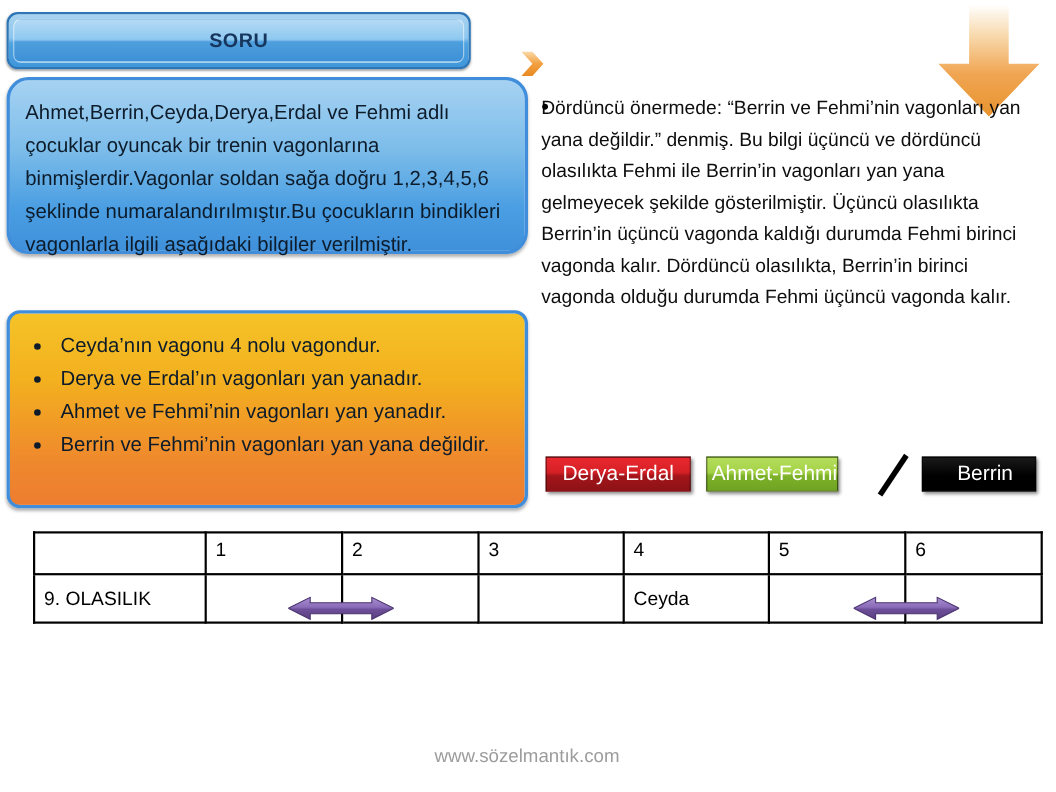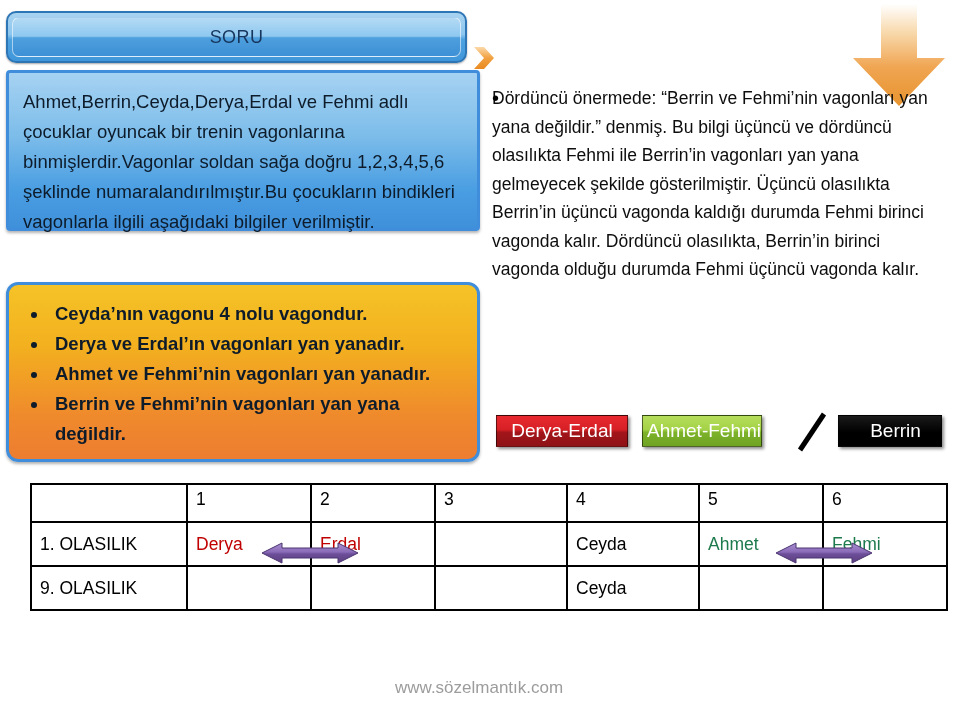--- a/index.html
+++ b/index.html
@@ -7,43 +7,44 @@
     width:960px;height:720px;
     background:#ffffff;
     font-family:"Liberation Sans", sans-serif;
     position:relative;
     overflow:hidden;
     color:#000;
   }
 
   
   #soru-box{
-    position:absolute; left:6px; top:11px; width:461px; height:52px;
+    position:absolute; left:6px; top:11px; width:422px; height:52px;
     border-radius:10px;
     border:2px solid #2e75b6;
     background:linear-gradient(to bottom,#a8d3f0 0%, #8cc6ef 45%, #4ea3e0 55%, #3f96da 100%);
     box-shadow:0 1px 2px rgba(0,0,0,.35);
     box-sizing:border-box;
+    font-weight:bold;
   }
   #soru-box .inner{
     position:absolute; left:4px; top:4px; right:4px; bottom:4px;
     border-radius:7px;
     border:1px solid rgba(255,255,255,.55);
     background:linear-gradient(to bottom,#b4daf4 0%, #8ec8f0 48%, #4e9fdd 52%, #3d90d6 100%);
     display:flex;align-items:center;justify-content:center;
     box-sizing:border-box;
   }
   #soru-title{
     font-size:18px; color:#17365d; letter-spacing:.4px;
   }
 
   
   #question-box{
     position:absolute; left:6px; top:70px; width:474px; height:161px;
-    border-radius:4px;
+    border-radius:20px;
     border:3px solid #3f8ddb;
     background:linear-gradient(to bottom,#a6d2f2 0%,#7dbdea 40%,#4a9ee2 75%,#3f90da 100%);
     box-sizing:border-box;
     box-shadow:0 2px 3px rgba(0,0,0,.3);
   }
   #question-text{
     position:absolute; left:14px; right:14px; top:14px;
     font-size:18.5px; line-height:30px; color:#0d1b2a;
   }
 
@@ -54,21 +55,21 @@
     border:3px solid #3f8ddb;
     background:linear-gradient(to bottom,#f5c327 0%, #f3b01f 35%, #ef8a2c 75%, #ed7d31 100%);
     box-sizing:border-box;
     box-shadow:0 2px 3px rgba(0,0,0,.3);
   }
   #clues-list{
     margin:0; padding:14px 16px 0 40px;
     list-style:disc;
     font-size:18.5px; line-height:30px; color:#0d1b2a;
   }
-  #clues-list li{padding-left:6px;font-weight:bold;}
+  #clues-list li{padding-left:6px;}
 
   
   #chevron-arrow{
     position:absolute; left:472px; top:43px; width:24px; height:30px;
   }
 
   
   #down-arrow{
     position:absolute; left:850px; top:2px; width:98px; height:108px;
   }
@@ -224,41 +225,20 @@
       <td class="col-n">1</td>
       <td class="col-n">2</td>
       <td class="col-n4">3</td>
       <td class="col-n4">4</td>
       <td class="col-n">5</td>
       <td class="col-n">6</td>
     </tr>
   </thead>
   <tbody>
     <tr>
-      <td>1. OLASILIK</td>
-      <td class="cell-derya">
-          <span class="cellval">Derya</span>
-        </td>
-      <td class="cell-erdal">
-          <span class="cellval">Erdal</span>
-        </td>
-      <td>
-          <span class="cellval"></span>
-        </td>
-      <td class="cell-ceyda">
-          <span class="cellval">Ceyda</span>
-        </td>
-      <td class="cell-ahmet">
-          <span class="cellval">Ahmet</span>
-        </td>
-      <td class="cell-fehmi">
-          <span class="cellval">Fehmi</span>
-        </td>
-    </tr>
-    <tr>
       <td>9. OLASILIK</td>
       <td>
           <span class="cellval"></span>
         </td>
       <td>
           <span class="cellval"></span>
         </td>
       <td>
           <span class="cellval"></span>
         </td>

